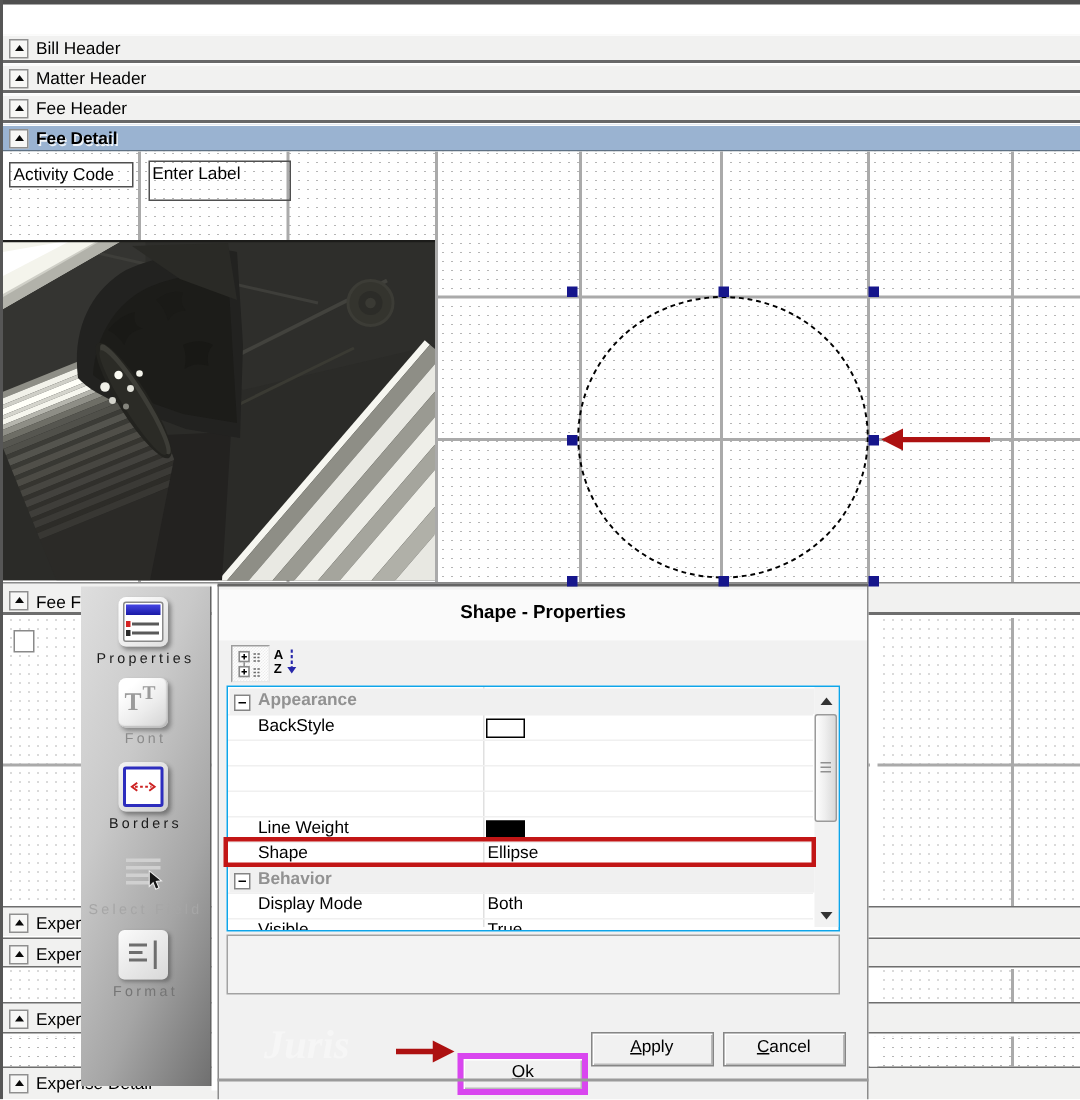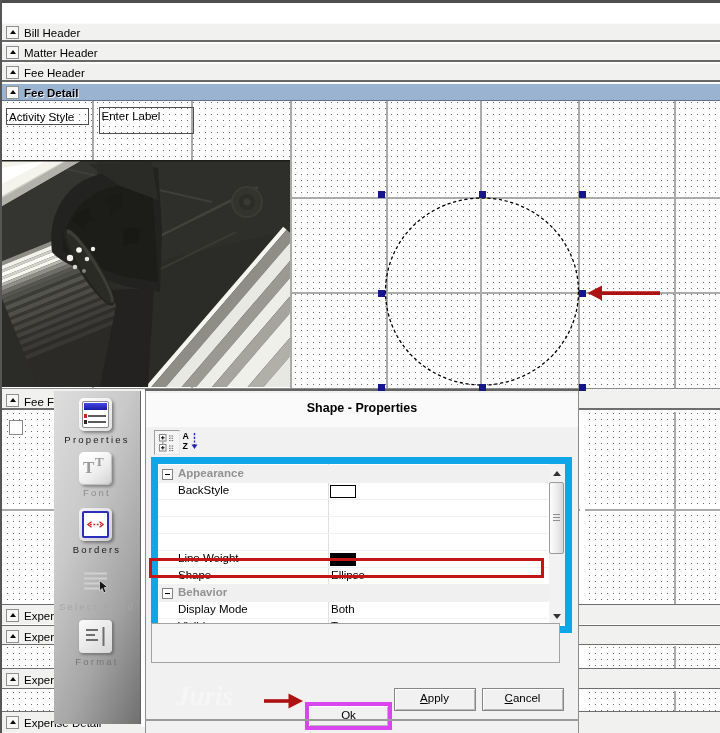--- a/index.html
+++ b/index.html
@@ -75,21 +75,21 @@
   <div class="vl" style="left:191px;top:101px;height:288px;"></div>
   <div class="vl" style="left:290px;top:101px;height:288px;"></div>
   <div class="vl" style="left:385.5px;top:101px;height:288px;"></div>
   <div class="vl" style="left:480px;top:101px;height:288px;"></div>
   <div class="vl" style="left:577.5px;top:101px;height:288px;"></div>
   <div class="vl" style="left:673.5px;top:101px;height:288px;"></div>
 
   <div class="hl" style="left:290px;top:197px;width:430px;"></div>
   <div class="hl" style="left:290px;top:292px;width:430px;"></div>
 
-  <div class="fieldbox" style="left:6px;top:108px;width:79px;height:13px;">Activity Style</div>
+  <div class="fieldbox" style="left:6px;top:108px;width:79px;height:13px;">Activity Code</div>
   <div class="fieldbox" style="left:98.5px;top:107px;width:91px;height:23px;">Enter Label</div>
 
   <svg id="photo" class="abs" style="left:1.5px;top:160px;" width="288" height="227" viewBox="0 0 288 227">
     <rect x="0" y="0" width="288" height="227" fill="#343431"></rect>
     <path d="M0 130 L288 40 L288 227 L0 227 Z" fill="#2b2b28"></path>
     <path d="M95 0 L288 0 L288 70 L160 100 L95 40 Z" fill="#2e2e2b"></path>
     <path d="M60 8 L210 42" stroke="#3e3e3a" stroke-width="2" fill="none"></path>
     <path d="M158 76 L256 27" stroke="#42423d" stroke-width="2.5" fill="none"></path>
     <path d="M130 123 L234 72" stroke="#3a3a33" stroke-width="2" fill="none"></path>
     <circle cx="245" cy="42" r="15" fill="#34342e" stroke="#3c3c36" stroke-width="2"></circle>
@@ -307,21 +307,21 @@
     </div>
     <div class="abs" style="left:36px;top:41px;width:22px;height:20px;">
       <svg width="22" height="20" viewBox="0 0 22 20">
         <text x="0.5" y="8" font-family="Liberation Sans" font-size="8.8" font-weight="bold" fill="#000">A</text>
         <text x="0.5" y="17.5" font-family="Liberation Sans" font-size="8.8" font-weight="bold" fill="#000">Z</text>
         <path d="M12.5 2 v12" stroke="#2828aa" stroke-width="1.4" stroke-dasharray="2.2,1.5"></path>
         <path d="M12.5 18 l-3 -4.4 h6 z" fill="#2828aa"></path>
       </svg>
     </div>
 
-    <div class="abs" style="left:5px;top:67px;width:407px;height:161.5px;border:7px solid #0ea5e9;background:#fff;overflow:hidden;">
+    <div class="abs" style="left:5px;top:67px;width:407px;height:161.5px;border:1px solid #0ea5e9;background:#fff;overflow:hidden;">
       <div class="abs" style="left:169.5px;top:0;width:1px;height:159.5px;background:#e0e0e0;"></div>
       <div class="pgrow pgcat" style="top:0.5px;">
           <div class="minusbox">
             <div></div>
           </div>
           <div class="pgname">Appearance</div>
         </div>
       <div class="pgrow" style="top:17.55px;">
           <div class="pgname">BackStyle</div>
           <div class="swatch" style="background:#fff;"></div>

